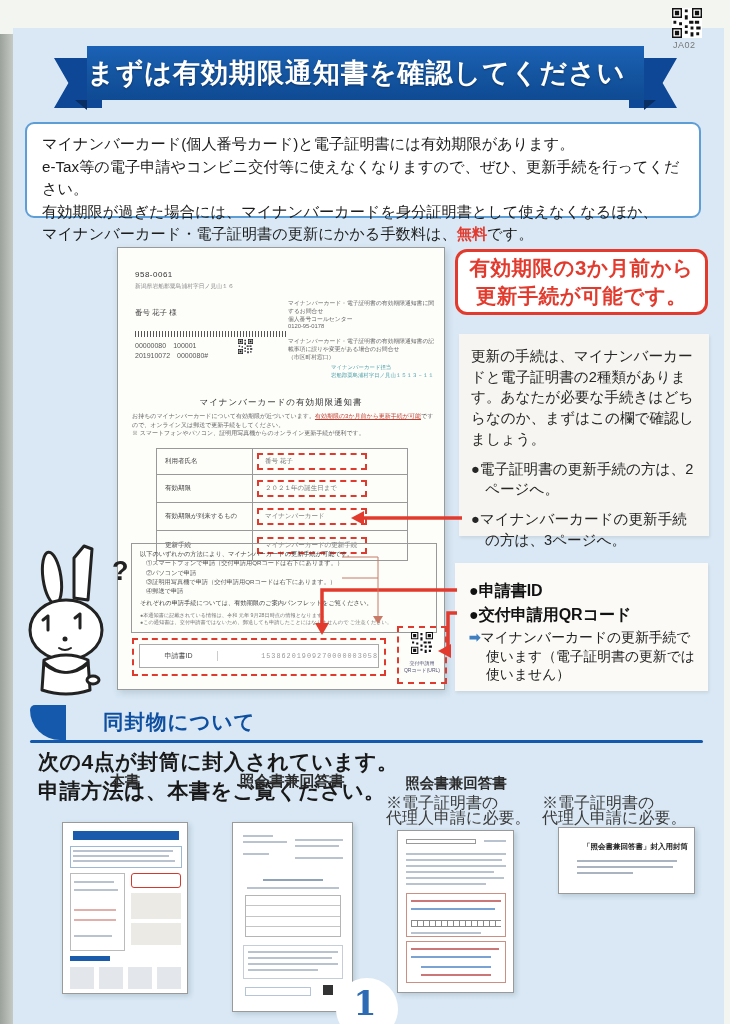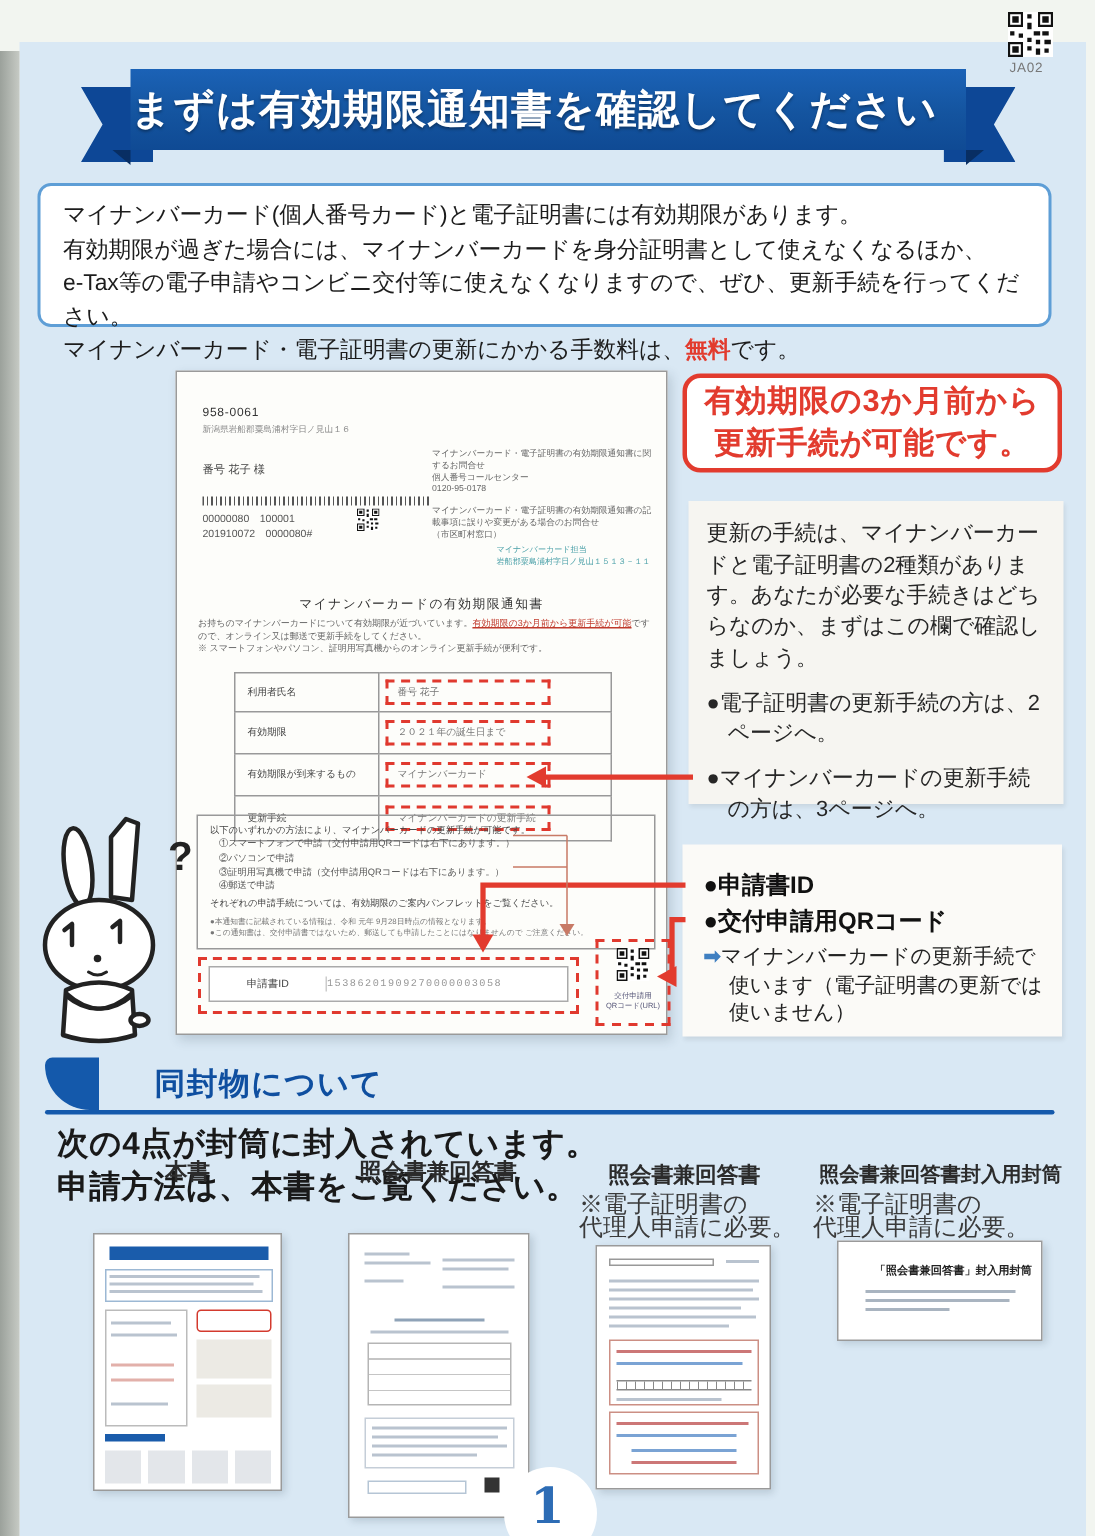--- a/index.html
+++ b/index.html
@@ -66,21 +66,21 @@
   .rdash { display:inline-block; border:2px dashed #e0392e; padding:2px 6px; color:#777; min-width:110px; }
   .methods { position:absolute; left:13px; top:295px; width:306px; height:90px;
     border:1px solid #999; padding:5px 8px; font-size:6.2px; color:#555; line-height:1.5; }
   .methods .t { color:#444; }
   .methods .m { padding-left:6px; }
   .methods .notes { font-size:5.2px; color:#777; margin-top:4px; line-height:1.4; }
   .idbox { position:absolute; left:14px; top:390px; width:254px; height:38px;
     border:2px dashed #e0392e; padding:4px 5px; }
   .idbox .inner { display:flex; border:1px solid #aaa; background:#fff; height:24px; align-items:center; }
   .idbox .lab { width:78px; text-align:center; font-size:7px; color:#444; border-right:1px solid #ccc; }
-  .idbox .num { flex:1; text-align:left; font-size:6.8px; color:#999; letter-spacing:1px; font-family:"Liberation Mono", monospace; }
+  .idbox .num { flex:1; text-align:right; font-size:6.8px; color:#999; letter-spacing:1px; font-family:"Liberation Mono", monospace; }
   .qrbox { position:absolute; left:279px; top:378px; width:50px; height:58px;
     border:2px dashed #e0392e; text-align:center; padding-top:4px; }
   .qrbox .cap { font-size:5px; color:#557; line-height:1.35; margin-top:2px; }
 
   
   .mascot { position:absolute; left:14px; top:542px; }
   .qmark { position:absolute; left:112px; top:556px; font-size:27px; font-weight:700; color:#222; }
 
   
   .overlay { position:absolute; left:0; top:0; pointer-events:none; }
@@ -156,22 +156,22 @@
   <div class="tail tail-l"></div>
   <div class="tail tail-r"></div>
   <div class="fold fold-l"></div>
   <div class="fold fold-r"></div>
   <div class="ribbon">
     <span>まずは有効期限通知書を確認してください</span>
   </div>
 
   <div class="intro-box">
     <div>マイナンバーカード(個人番号カード)と電子証明書には有効期限があります。</div>
+    <div>e-Tax等の電子申請やコンビニ交付等に使えなくなりますので、ぜひ、更新手続を行ってください。</div>
     <div>有効期限が過ぎた場合には、マイナンバーカードを身分証明書として使えなくなるほか、</div>
-    <div>e-Tax等の電子申請やコンビニ交付等に使えなくなりますので、ぜひ、更新手続を行ってください。</div>
     <div><span>マイナンバーカード・電子証明書の更新にかかる手数料は、</span><span class="free">無料</span><span>です。</span></div>
   </div>
 
   <div class="doc">
     <div class="abs" style="left:17px;top:22px;font-size:8px;color:#333;letter-spacing:.5px;">958-0061</div>
     <div class="abs tiny" style="left:17px;top:34px;font-size:5.8px;color:#888;">新潟県岩船郡粟島浦村字日ノ見山１６</div>
     <div class="abs" style="left:17px;top:60px;font-size:7.5px;color:#444;">番号 花子 様</div>
     <div class="barcode"></div>
     <div class="abs" style="left:17px;top:93px;font-size:7px;color:#555;">00000080　100001</div>
     <div class="abs" style="left:17px;top:103px;font-size:7px;color:#555;">201910072　0000080#</div>
@@ -308,21 +308,20 @@
   <div class="enc-heading">同封物について</div>
   <div class="enc-underline"></div>
   <div class="enc-line enc-line1">次の4点が封筒に封入されています。</div>
   <div class="enc-line enc-line2">申請方法は、本書をご覧ください。</div>
 
   <div class="itm-label" style="left:60px;top:772px;width:130px;font-size:15px;">本書</div>
   <div class="itm-label" style="left:222px;top:772px;width:140px;font-size:15px;">照会書兼回答書</div>
   <div class="itm-label" style="left:386px;top:774px;width:140px;font-size:14.5px;">照会書兼回答書</div>
   <div class="itm-note" style="left:386px;top:793px;width:140px;">※電子証明書の</div>
   <div class="itm-note" style="left:386px;top:808px;width:140px;">代理人申請に必要。</div>
-  <div class="itm-label" style="left:542px;top:774px;width:170px;font-size:13.5px;">照会書兼回答書封入用封筒</div>
   <div class="itm-note" style="left:542px;top:793px;width:170px;">※電子証明書の</div>
   <div class="itm-note" style="left:542px;top:808px;width:170px;">代理人申請に必要。</div>
 
   <div class="thumb t1">
     <div class="mini-banner"></div>
     <div class="mini-box"></div>
     <div class="bar" style="left:10px;top:27px;width:100px;"></div>
     <div class="bar" style="left:10px;top:32px;width:96px;"></div>
     <div class="bar" style="left:10px;top:37px;width:102px;"></div>
     <div class="mini-doc"></div>

